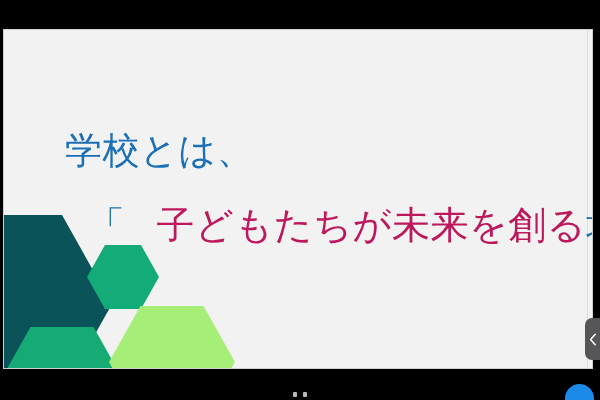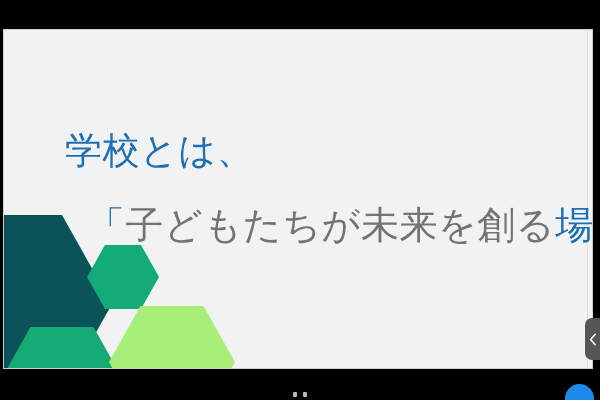--- a/index.html
+++ b/index.html
@@ -98,21 +98,21 @@
     top: 96px;
     font-size: 37px;
     color: #1b6fb5;
   }
   #line-2 {
     left: 83px;
     top: 170px;
     font-size: 38px;
   }
   .seg-blue  { color: #1b6fb5; }
-  .seg-red   { color: #737373; }
+  .seg-red   { color: #be185d; margin-left: 31px; }
 
   
   #pager {
     position: absolute;
     left: 0;
     bottom: 3px;
     width: 100%;
     display: flex;
     justify-content: center;
     gap: 6px;

